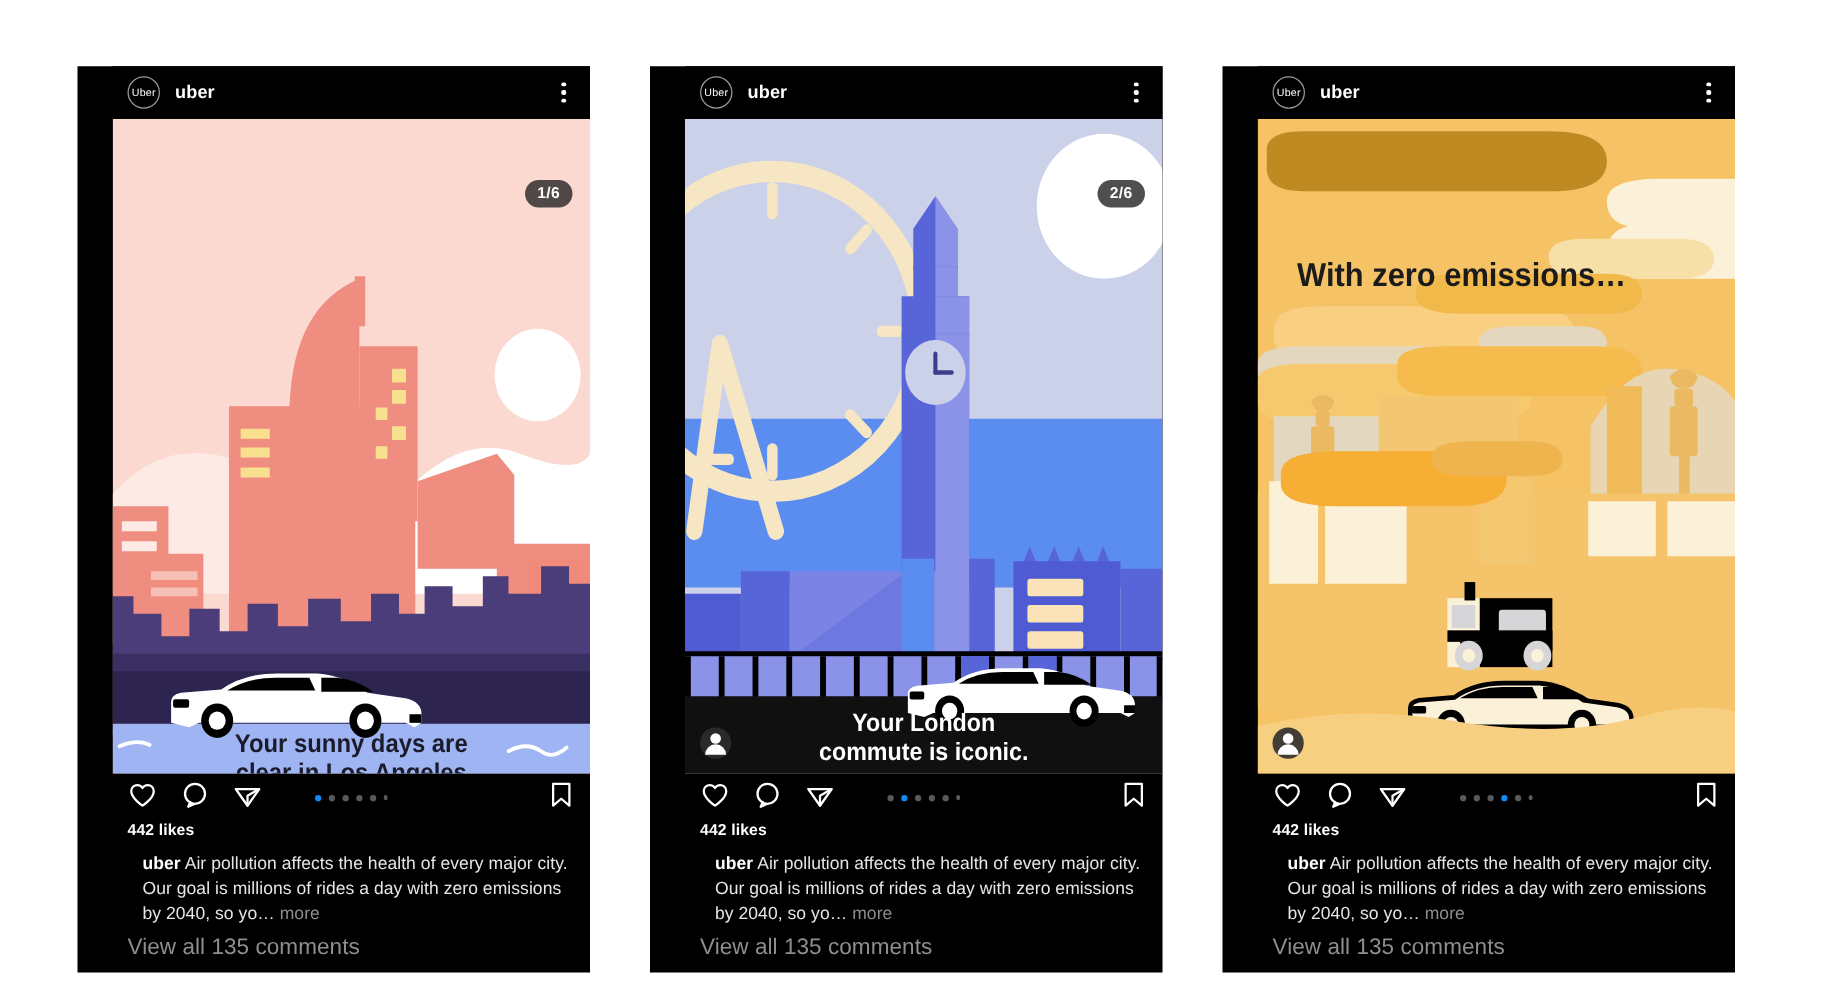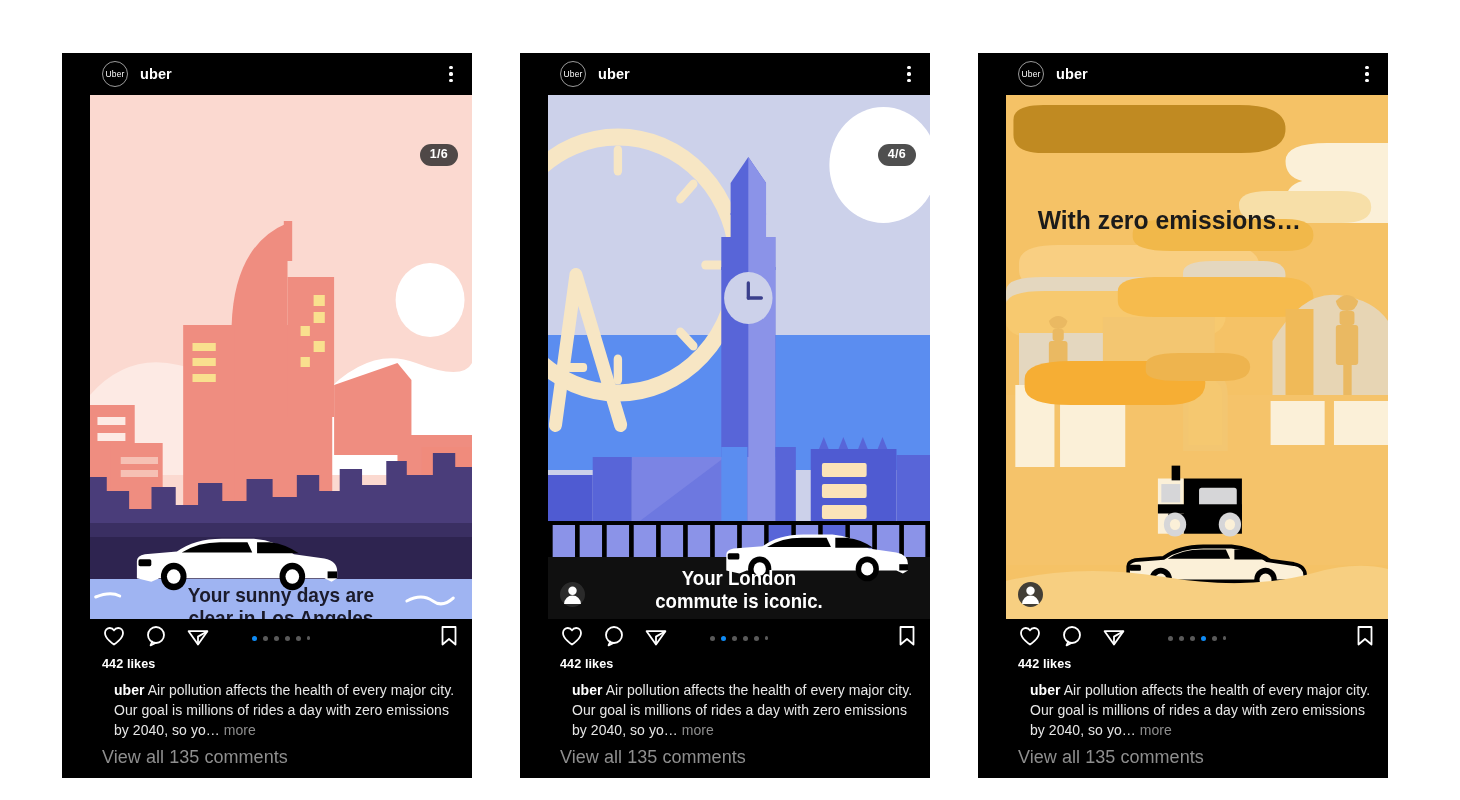--- a/index.html
+++ b/index.html
@@ -325,21 +325,21 @@
           <rect x="14" y="26" width="16" height="8" rx="2" fill="#000000"></rect>
           <path d="M250 40 L262 40 L262 48 L250 48 Z" fill="#000000"></path>
           <circle cx="58" cy="46" r="16" fill="#000000"></circle>
             <circle cx="58" cy="46" r="8.5" fill="#ffffff"></circle>
           <circle cx="206" cy="46" r="16" fill="#000000"></circle>
             <circle cx="206" cy="46" r="8.5" fill="#ffffff"></circle>
         </g>
         <text x="205" y="490" text-anchor="middle" font-family="Liberation Sans, sans-serif" font-size="20" font-weight="bold" fill="#ffffff">Your London</text>
         <text x="205" y="513" text-anchor="middle" font-family="Liberation Sans, sans-serif" font-size="20" font-weight="bold" fill="#ffffff">commute is iconic.</text>
       </svg>
-      <div class="page-badge">4/6</div>
+      <div class="page-badge">2/6</div>
       <div class="tag-badge">
         <svg width="14" height="14" viewBox="0 0 16 16" fill="#ffffff">
           <circle cx="8" cy="5.6" r="2.7"></circle>
           <path d="M2.6 14 a5.4 5.4 0 0 1 10.8 0 Z"></path>
         </svg>
       </div>
     </div>
 
     <div class="actions">
       <div class="actions-left">

